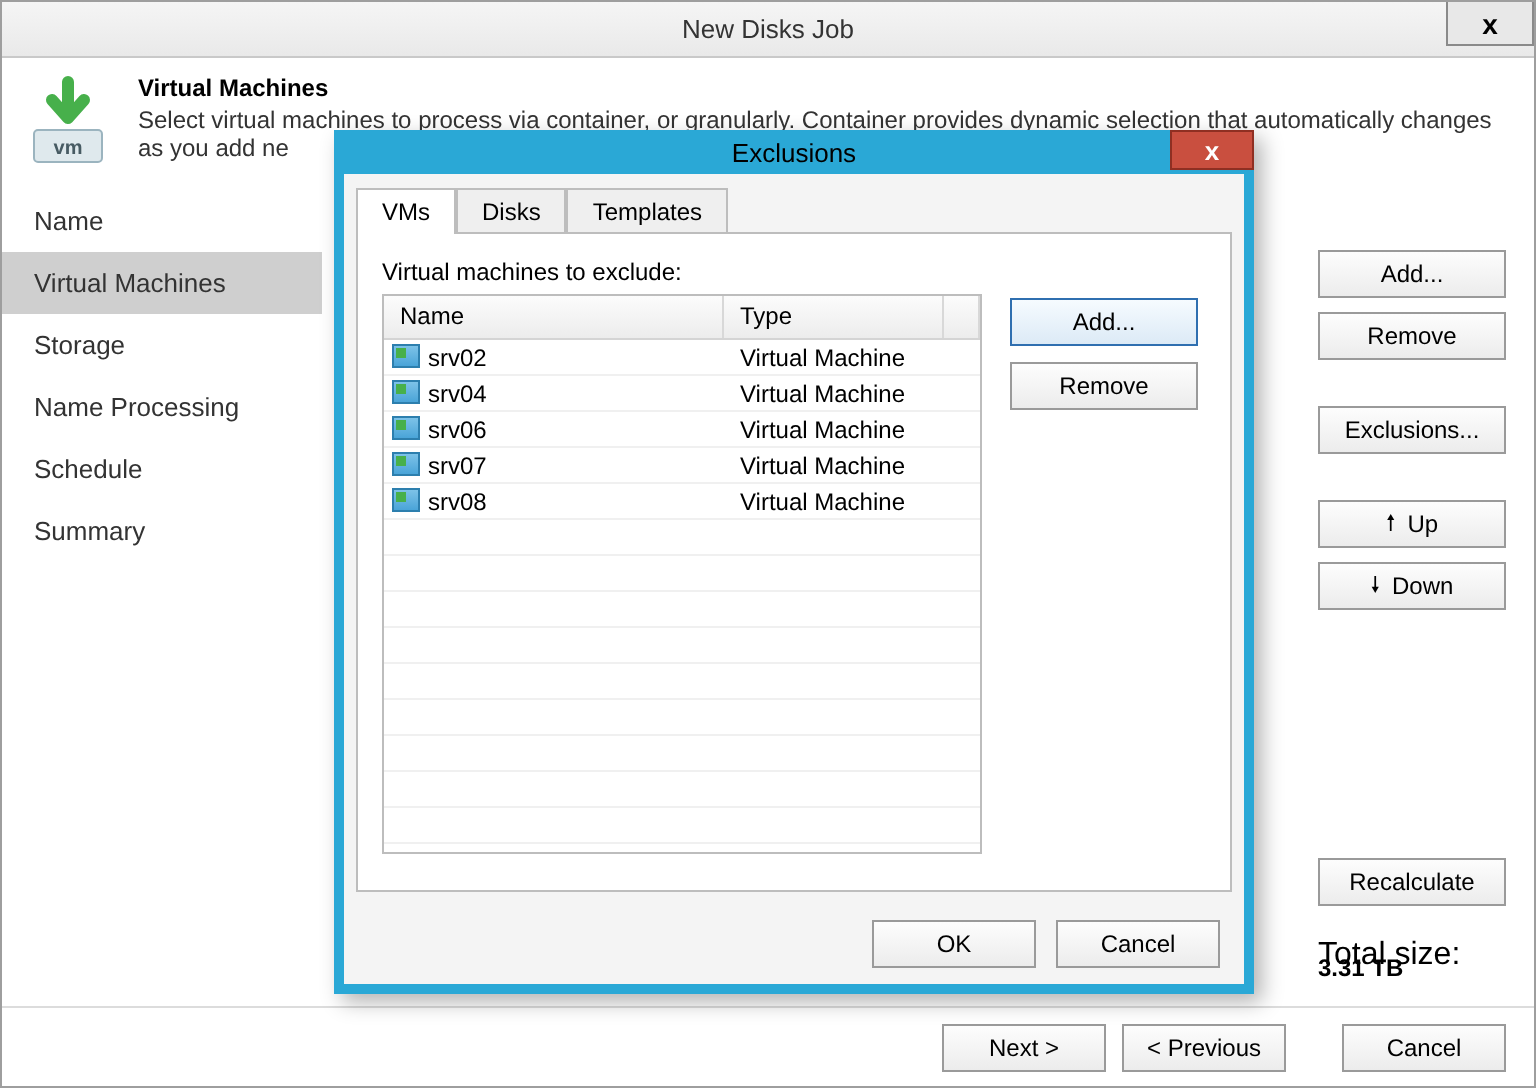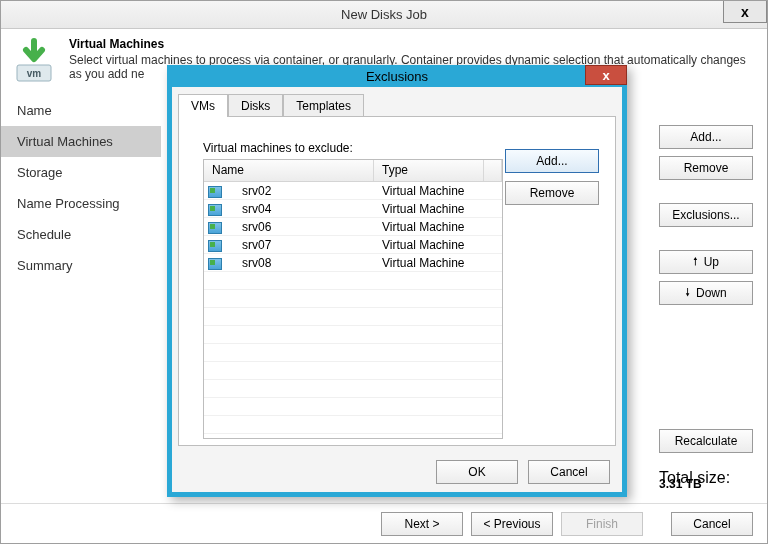--- a/index.html
+++ b/index.html
@@ -209,21 +209,21 @@
   .tab.active {
     background: #fff;
     border-color: #bdbdbd;
     z-index: 2;
   }
   .tabpane {
     margin: 0 6px 0 6px;
     background: #fff;
     border: 1px solid #bdbdbd;
     height: 330px;
-    padding: 24px;
+    padding: 12px;
     position: relative;
   }
   .pane-label {
     font-size: 12px;
     margin-bottom: 4px;
   }
   .grid {
     border: 1px solid #bdbdbd;
     width: 300px;
     height: 280px;
@@ -243,21 +243,21 @@
   }
   .col-name { width: 170px; }
   .col-type { width: 110px; }
   .col-end { flex: 1; }
   .grid-row {
     display: flex;
     height: 18px;
     align-items: center;
     border-bottom: 1px solid #f0f0f0;
   }
-  .grid-row .c1 { width: 170px; padding-left: 4px; display: flex; align-items: flex-end; gap: 20px;}
+  .grid-row .c1 { width: 170px; padding-left: 4px; display: flex; align-items: flex-start; gap: 4px;}
   .grid-row .c2 { width: 126px; padding-left: 8px; }
   .vm-ico {
     width: 14px; height: 12px;
     background: linear-gradient(#7dc2e8,#4aa4d8);
     border: 1px solid #2d7fae;
     position: relative;
     flex-shrink: 0;
   }
   .vm-ico::after {
     content:"";
@@ -339,21 +339,20 @@
         <div class="btn">Recalculate</div>
       </div>
       <div class="total-lbl">Total size:</div>
       <div class="total-val">3.31 TB</div>
     </div>
   </div>
 
   <div class="footer">
     <div class="btn">Next &gt;</div>
     <div class="btn">&lt; Previous</div>
-    <div class="btn disabled">Finish</div>
     <div style="width:12px;"></div>
     <div class="btn">Cancel</div>
   </div>
 
   <div class="modal">
     <div class="modal-title">
       <span>Exclusions</span>
       <div class="modal-close">
         <span>x</span>
       </div>

